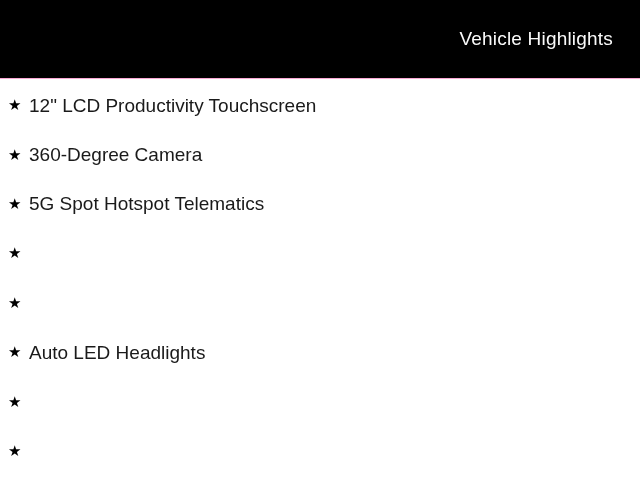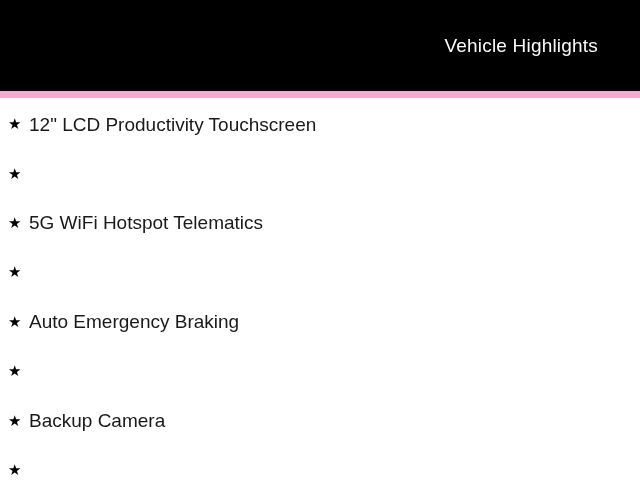--- a/index.html
+++ b/index.html
@@ -7,27 +7,27 @@
     padding: 0;
   }
   body {
     width: 640px;
     height: 480px;
     background: #ffffff;
     font-family: "Liberation Sans", sans-serif;
     overflow: hidden;
   }
   .header {
-    height: 98px;
+    height: 79px;
     background: #000000;
-    border-bottom: 7px solid #f9a8d4;
+    border-bottom: 1px solid #f9a8d4;
     display: flex;
     align-items: center;
     justify-content: flex-end;
-    padding-right: 42px;
+    padding-right: 27px;
     box-sizing: border-box;
   }
   .header-title {
     color: #fafafa;
     font-size: 19px;
     letter-spacing: 0.2px;
   }
   .highlights-list {
     list-style: none;
     margin: 0;
@@ -61,35 +61,35 @@
   <span class="header-title">Vehicle Highlights</span>
 </div>
 
 <ul class="highlights-list">
   <li class="highlight-item">
     <span class="star">★</span>
     <span class="highlight-label">12" LCD Productivity Touchscreen</span>
   </li>
   <li class="highlight-item">
     <span class="star">★</span>
+    <span class="highlight-label">360-Degree Camera</span>
   </li>
   <li class="highlight-item">
     <span class="star">★</span>
-    <span class="highlight-label">5G WiFi Hotspot Telematics</span>
+    <span class="highlight-label">5G Spot Hotspot Telematics</span>
   </li>
   <li class="highlight-item">
     <span class="star">★</span>
   </li>
   <li class="highlight-item">
     <span class="star">★</span>
-    <span class="highlight-label">Auto Emergency Braking</span>
   </li>
   <li class="highlight-item">
     <span class="star">★</span>
+    <span class="highlight-label">Auto LED Headlights</span>
   </li>
   <li class="highlight-item">
     <span class="star">★</span>
-    <span class="highlight-label">Backup Camera</span>
   </li>
   <li class="highlight-item">
     <span class="star">★</span>
   </li>
 </ul>
 
 </body></html>

